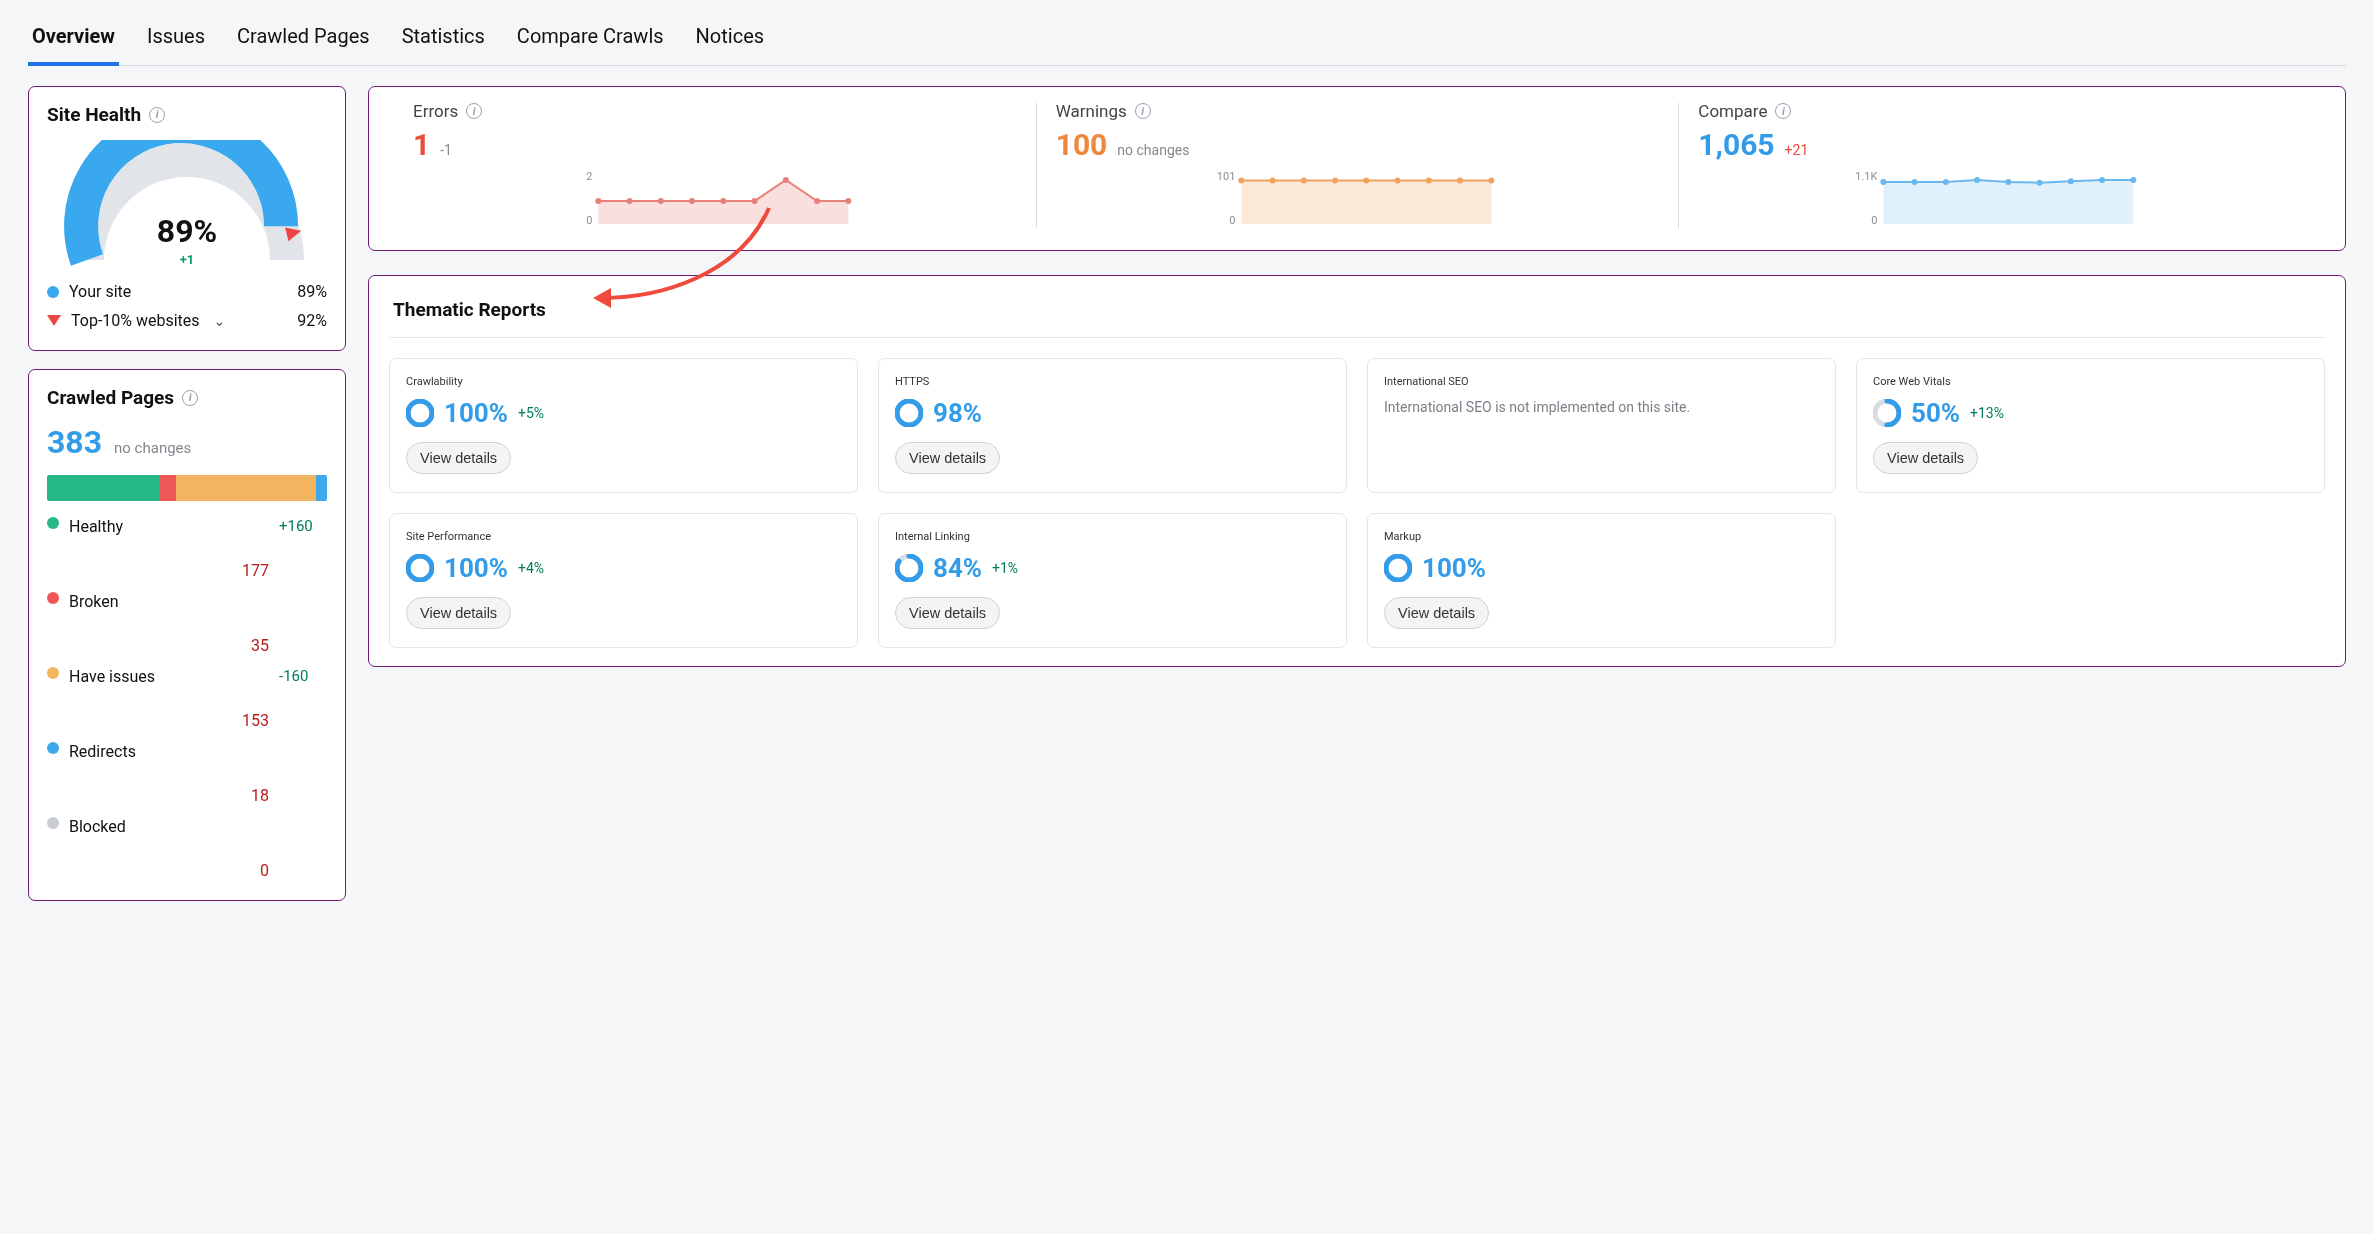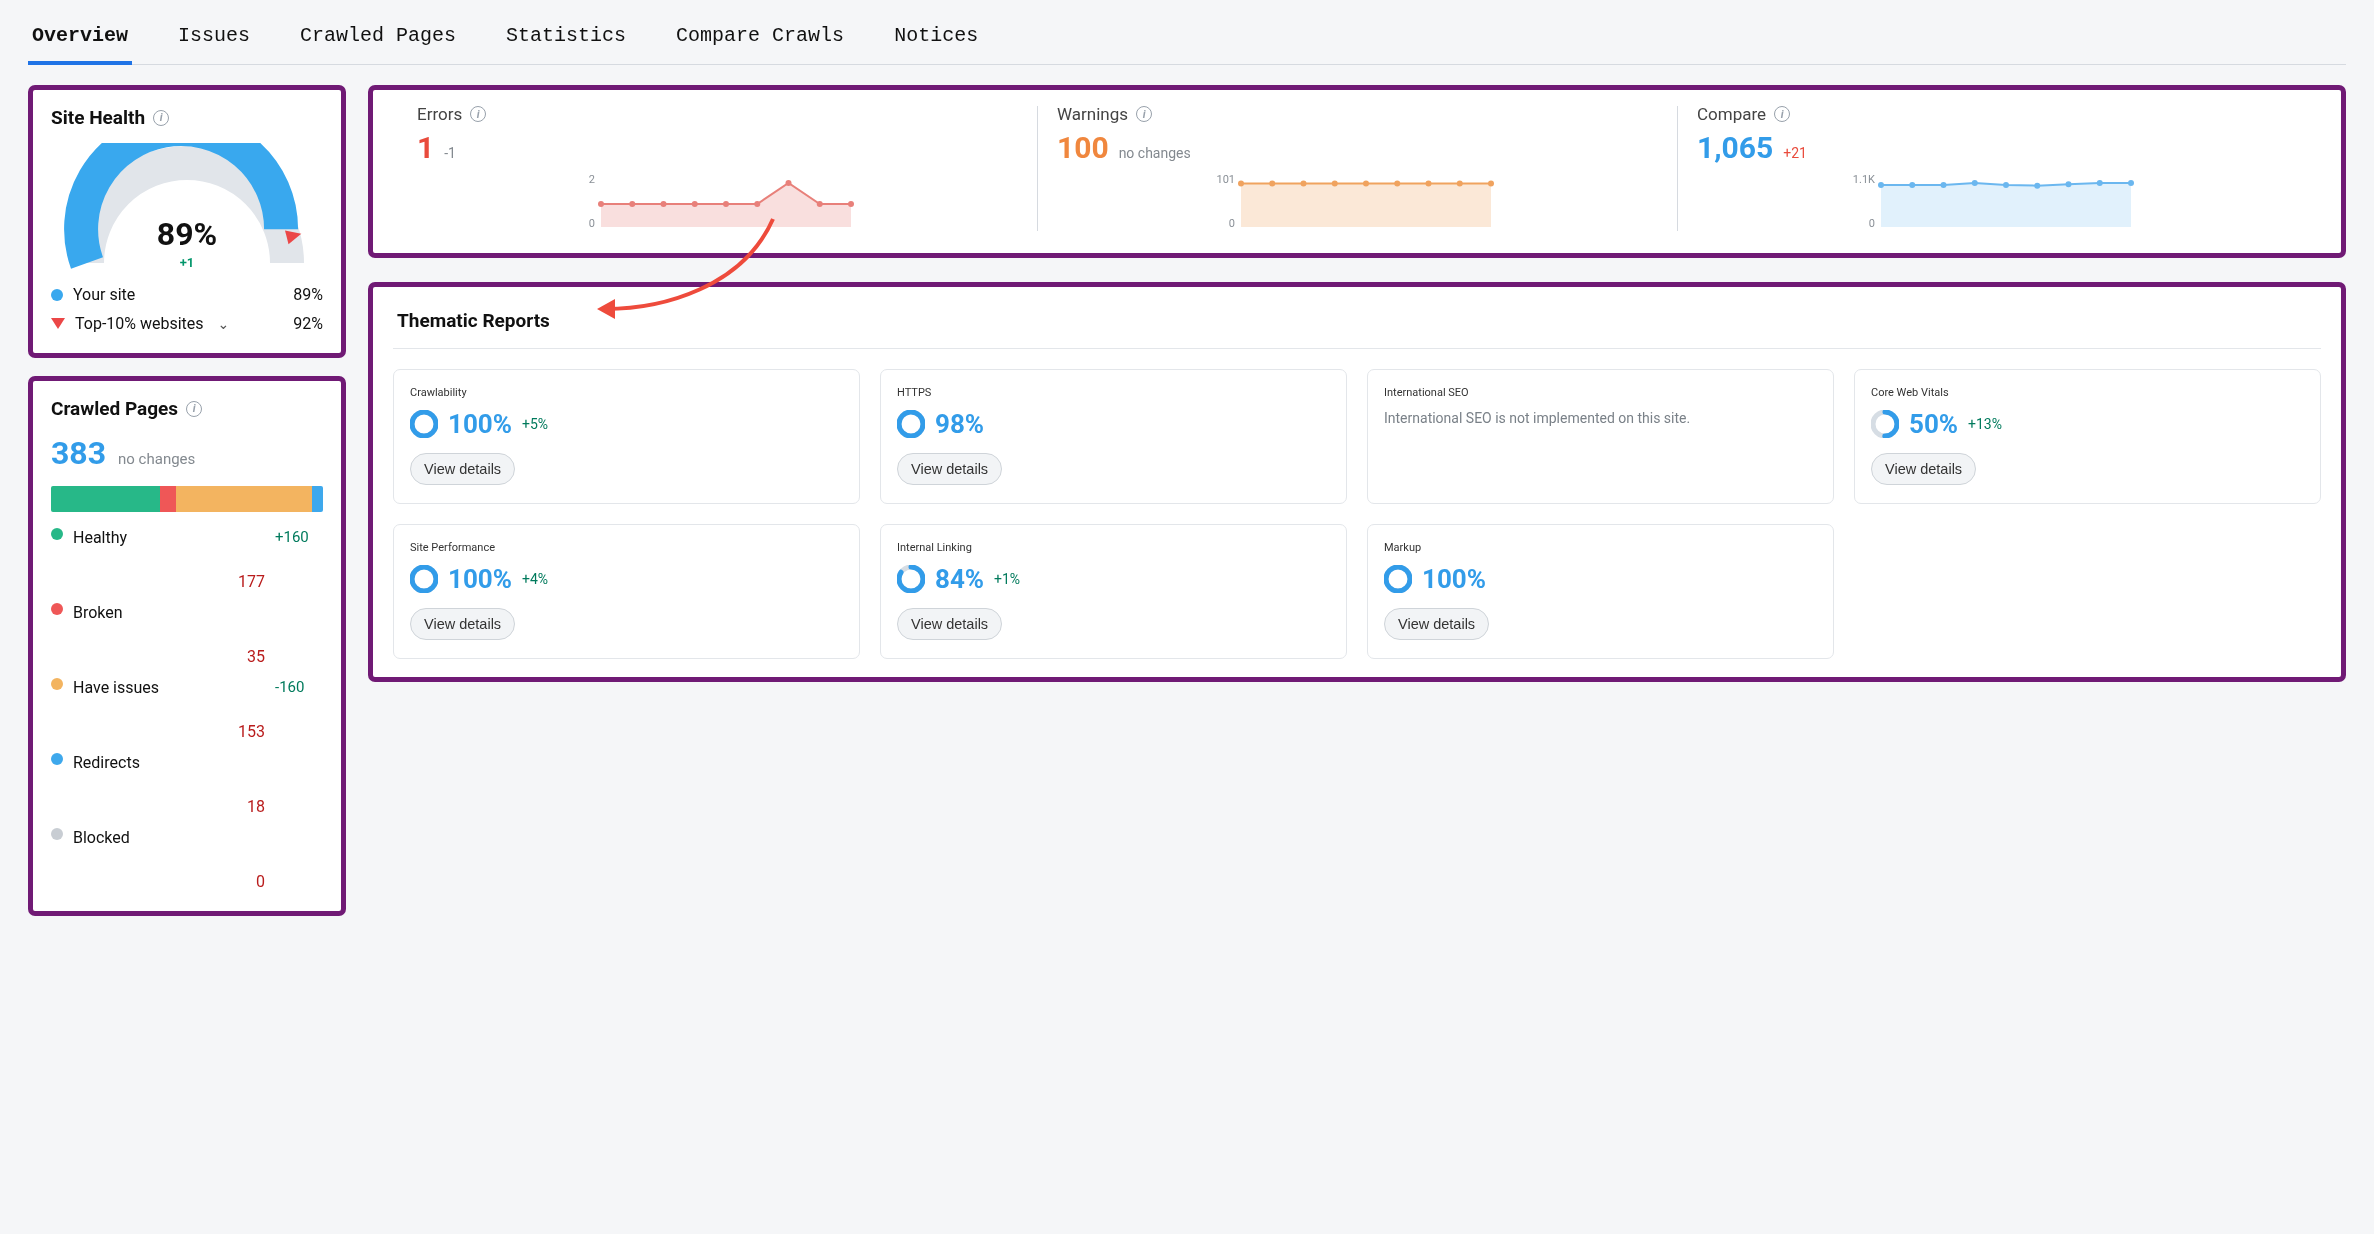--- a/index.html
+++ b/index.html
@@ -1,23 +1,23 @@
 <!DOCTYPE html>
 <html><head>
 <meta charset="utf-8">
 <style>
   *{box-sizing:border-box;margin:0;padding:0;}
   body{font-family:-apple-system,BlinkMacSystemFont,"Segoe UI",Roboto,Helvetica,Arial,sans-serif;background:#f5f6f8;color:#111;padding:18px 28px;}
-  .tabs{display:flex;gap:42px;border-bottom:1px solid #d6dae0;margin-bottom:20px;font-family:Liberation Mono, monospace;}
+  .tabs{display:flex;gap:24px;border-bottom:1px solid #d6dae0;margin-bottom:20px;}
   .tab{font-size:20px;color:#111;padding:6px 4px 14px;cursor:pointer;}
   .tab.active{font-weight:700;border-bottom:4px solid #1f73e6;margin-bottom:-1px;}
   .layout{display:flex;gap:22px;align-items:flex-start;}
   .leftcol{width:318px;flex:none;display:flex;flex-direction:column;gap:18px;}
   .rightcol{flex:1;display:flex;flex-direction:column;gap:24px;}
-  .panel{background:#fff;border:5px solid #701a75;border-radius:7px;padding:18px 20px;}
+  .panel{background:#fff;border:1px solid #701a75;border-radius:7px;padding:18px 20px;}
   .panel.small{padding:16px 18px 20px;}
   .panel-title{font-size:19px;font-weight:700;display:flex;align-items:center;gap:8px;margin-bottom:14px;}
   .info-i{width:16px;height:16px;border-radius:50%;border:1px solid #98a1ab;color:#98a1ab;font-size:11px;font-style:italic;font-weight:700;display:inline-flex;align-items:center;justify-content:center;}
   
   .gauge-wrap{display:flex;justify-content:center;margin:8px 0 12px;}
   .gauge{position:relative;width:250px;height:130px;}
   .gauge svg{display:block;}
   .gauge-label{position:absolute;left:50%;top:55%;transform:translateX(-50%);text-align:center;}
   .gauge-val{font-size:32px;font-weight:700;}
   .gauge-delta{font-size:13px;color:#00956a;font-weight:600;margin-top:2px;}

